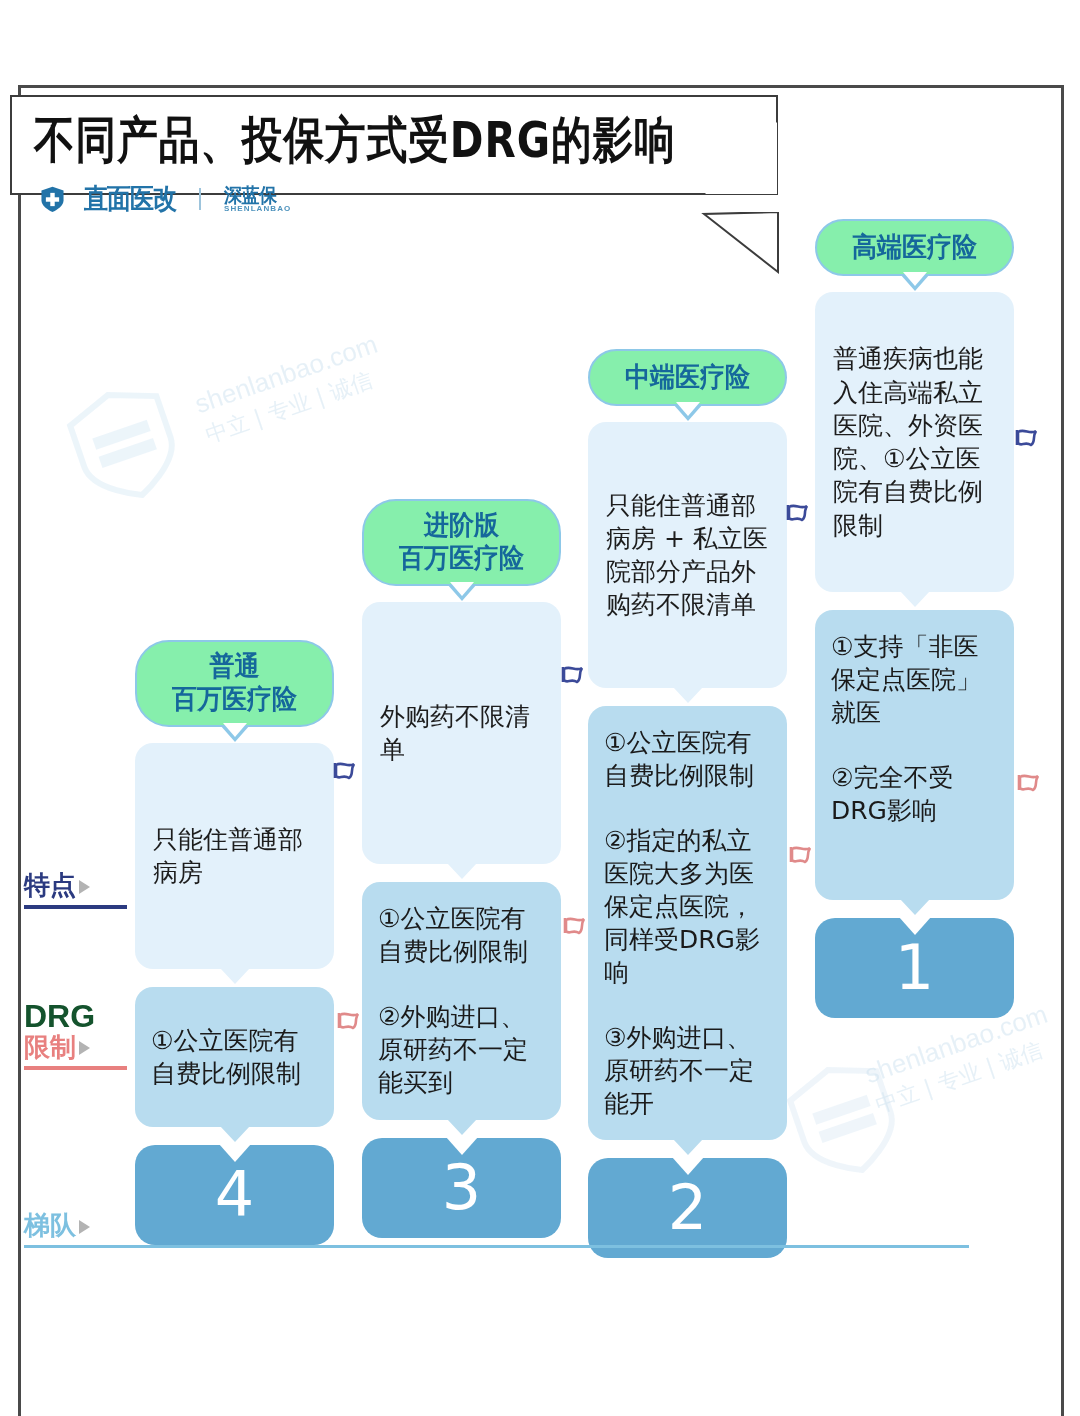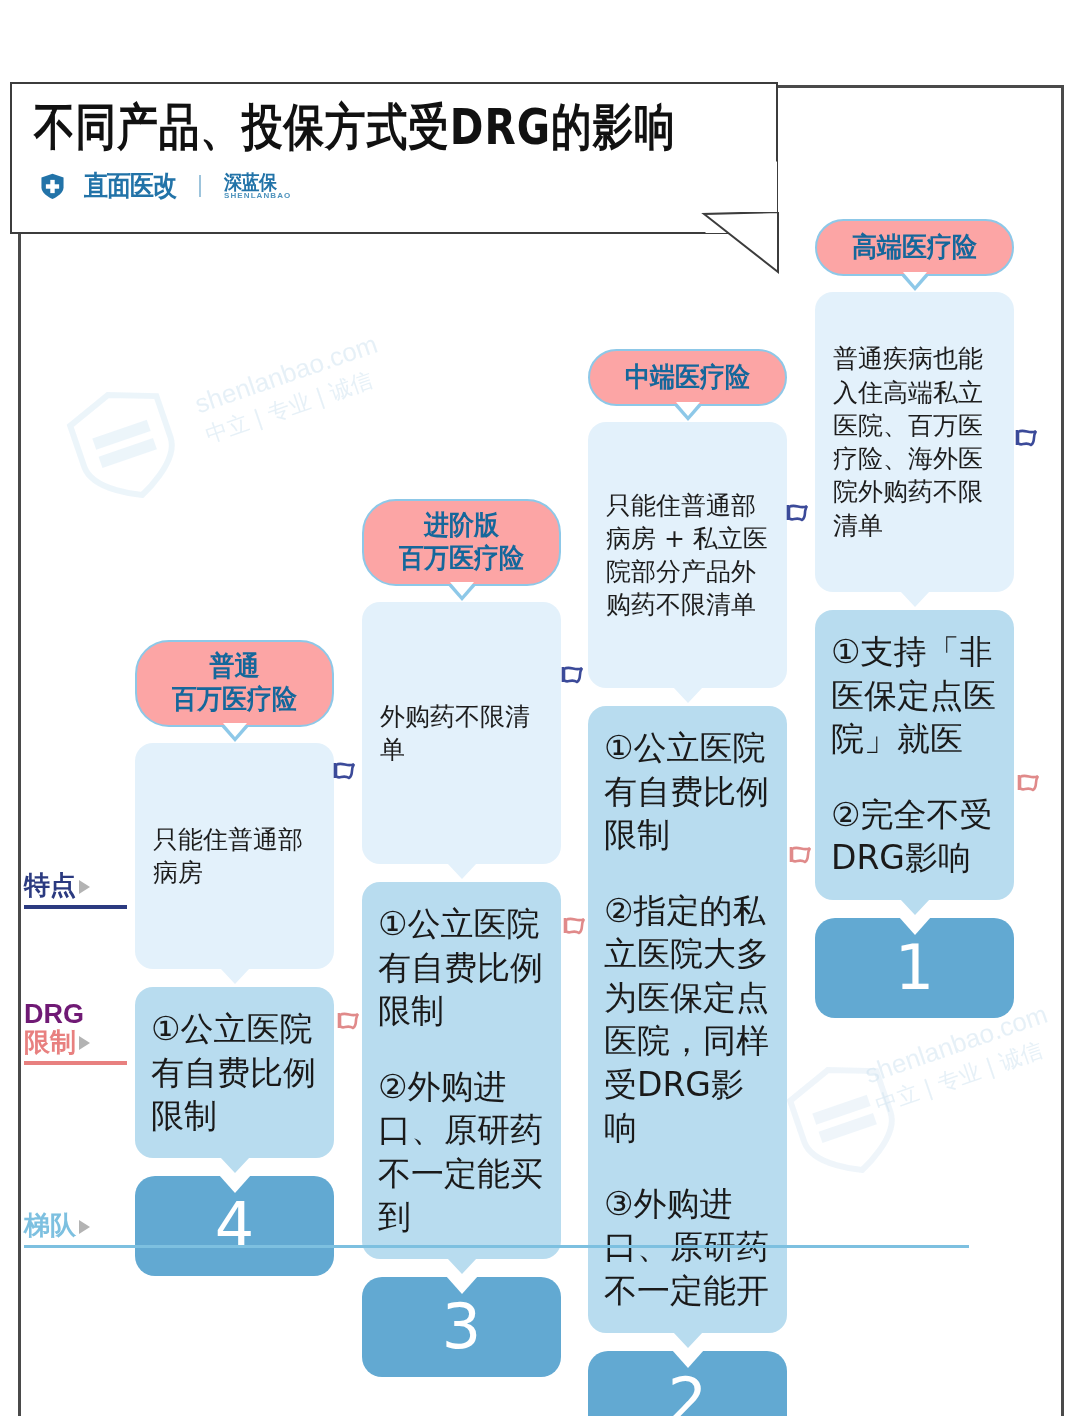--- a/index.html
+++ b/index.html
@@ -21,23 +21,23 @@
     width: 1046px;
     height: 1359px;
     border: 3px solid #4a4a4a;
     background: #ffffff;
   }
 
   
   #title-card {
     position: absolute;
     left: 10px;
-    top: 82px;
+    top: 95px;
     width: 768px;
-    height: 152px;
+    height: 100px;
     background: #ffffff;
     border: 2px solid #3c3c3c;
     z-index: 30;
   }
   #title-card::after {
     
     content: "";
     position: absolute;
     right: -1px;
     bottom: -1px;
@@ -117,34 +117,34 @@
   }
   .row-label .rule { height: 4px; margin-top: 5px; width: 103px; }
 
   #label-tedian   { top: 824px; }
   #label-tedian .lbl-txt { color: #2b3a80; margin-top: 48px; }
   #label-tedian .rule    { background: #2b3a80; }
 
   #label-drg      { top: 1000px; }
   #label-drg .lbl-txt { color: #e8807f; }
   #label-drg .rule    { background: #e8807f; }
-  #label-drg .lbl-drg-en { font-size: 27px; font-weight: bold; color:#701a75;
+  #label-drg .lbl-drg-en { font-size: 32px; font-weight: bold; color:#14532d;
                            font-family:"Liberation Sans",sans-serif; line-height:1.06; }
 
   #label-tidui    { top: 1212px; }
   #label-tidui .lbl-txt { color: #7dc0e0; }
   #label-tidui .rule    { background: #7dc0e0; width: 945px; height: 3px; }
 
   
   .col { position: absolute; width: 199px; }
 
   
   .name-bubble {
     position: relative;
-    background: #fca5a5;
+    background: #86efac;
     border: 2px solid #8dc8e8;
     border-radius: 34px;
     padding: 11px 8px 12px;
     text-align: center;
     z-index: 12;
   }
   .name-bubble .nb-text {
     font-size: 25px;
     font-weight: bold;
     color: #15679b;
@@ -211,21 +211,21 @@
 
   
   .drg-box {
     position: relative;
     background: #b8dcef;
     border-radius: 18px;
     padding: 20px 16px;
     z-index: 5;
   }
   .drg-box p {
-    font-size: 33px;
+    font-size: 25px;
     line-height: 1.32;
     color: #1a1a1a;
     font-family: "DejaVu Sans", sans-serif;
   }
   .drg-box p + p { margin-top: 32px; }
   .drg-box::after {
     content: "";
     position: absolute;
     left: 50%;
     bottom: -15px;
@@ -319,21 +319,21 @@
 <div class="wm" style="left:866px;top:1028px;">
   <div class="wm-url">shenlanbao.com</div>
   <div class="wm-cn">中立 | 专业 | 诚信</div>
 </div>
 
 <div class="col" style="left:815px; top:219px;">
   <div class="name-bubble">
     <div class="nb-text">高端医疗险</div>
   </div>
   <div class="feat-box" style="margin-top:16px; min-height:300px;">
-    <p>普通疾病也能入住高端私立医院、百万医疗险、海外医院外购药不限清单</p>
+    <p>普通疾病也能入住高端私立医院、外资医院、①公立医院有自费比例限制</p>
   </div>
   <div class="drg-box" style="margin-top:18px; min-height:290px;">
     <p>①支持「非医保定点医院」就医</p>
     <p>②完全不受DRG影响</p>
   </div>
   <div class="tier-box" style="margin-top:18px;">
     <span class="tier-num">1</span>
   </div>
 </div>
 

